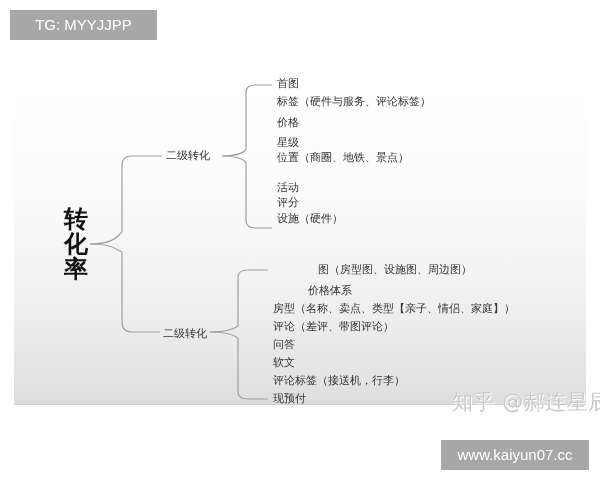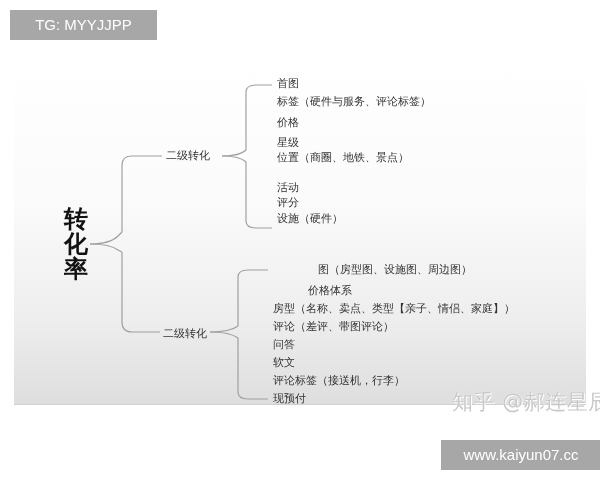--- a/index.html
+++ b/index.html
@@ -13,21 +13,21 @@
               box-shadow: 0 1px 0 #d0d0d0; }
     svg.lines { position:absolute; left:0; top:0; width:600px; height:480px; }
     .root { position:absolute; left:62px; top:207px; width:26px; font-size:24px; font-weight:bold;
             color:#111; line-height:25px; text-align:right; }
     .l1 { position:absolute; font-size:11px; color:#333; line-height:14px; white-space:nowrap; }
     .leaf { position:absolute; left:277px; font-size:11px; color:#333; line-height:14px; white-space:nowrap; }
     .leaf2 { left:273px; }
     .watermark { position:absolute; left:452px; top:388px; font-size:21px; color:#c8c8c8;
                  letter-spacing:0.5px; white-space:nowrap;
                  text-shadow: 0 0 1px #ffffff, 1px 1px 0 #ffffff; }
-    .site-badge { position:absolute; left:441px; top:440px; width:160px; height:30px; background:#a7a7a7;
+    .site-badge { position:absolute; left:441px; top:440px; width:148px; height:30px; background:#a7a7a7;
                   color:#ffffff; font-size:15px; line-height:30px; text-align:center;
                   font-family:"Liberation Sans", sans-serif; }
   </style>
 </head>
 <body>
 
 <div class="tg-badge">TG: MYYJJPP</div>
 
 <div class="canvas"></div>
 

